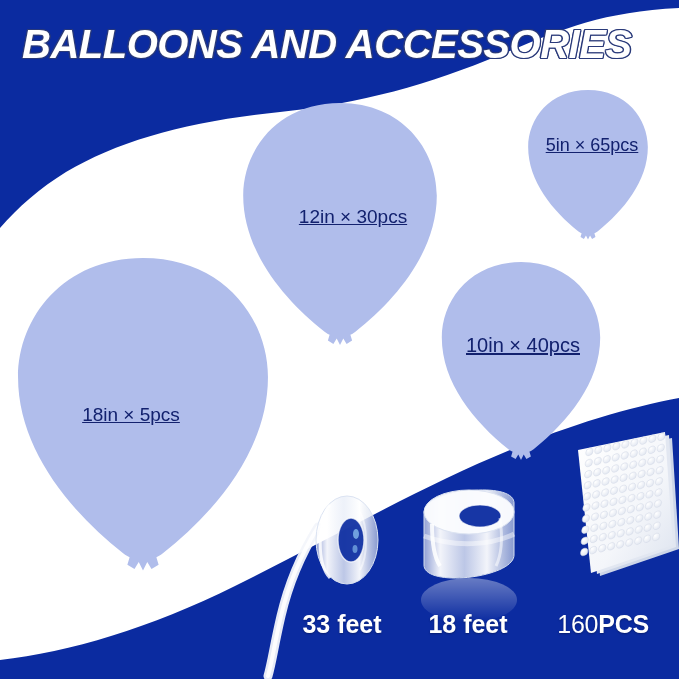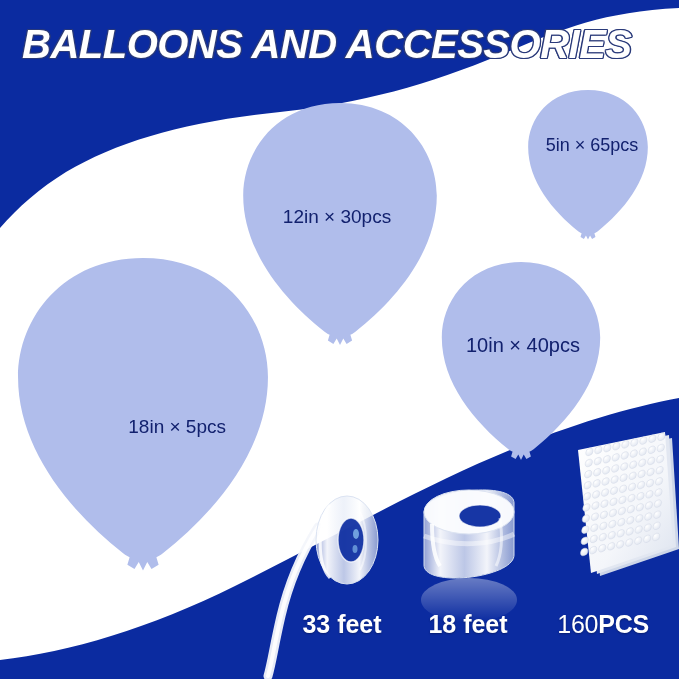--- a/index.html
+++ b/index.html
@@ -57,23 +57,24 @@
   }
 
   
   .balloon-label {
     position: absolute;
     color: #12216e;
     font-size: 19px;
     font-weight: normal;
     white-space: nowrap;
     text-align: center;
-  }
-  #label-18in { left: 36px;  top: 416px; width: 190px; text-align: right; }
-  #label-12in { left: 242px; top: 206px; width: 190px; }
+    text-decoration: underline;
+  }
+  #label-18in { left: 36px;  top: 404px; width: 190px; }
+  #label-12in { left: 258px; top: 206px; width: 190px; }
   #label-5in  { left: 522px; top: 135px; width: 140px; font-size: 18px; }
   #label-10in { left: 443px; top: 334px; width: 160px; font-size: 20px; }
 
   
   .accessory-label {
     position: absolute;
     color: #ffffff;
     font-size: 25px;
     font-weight: bold;
     white-space: nowrap;

